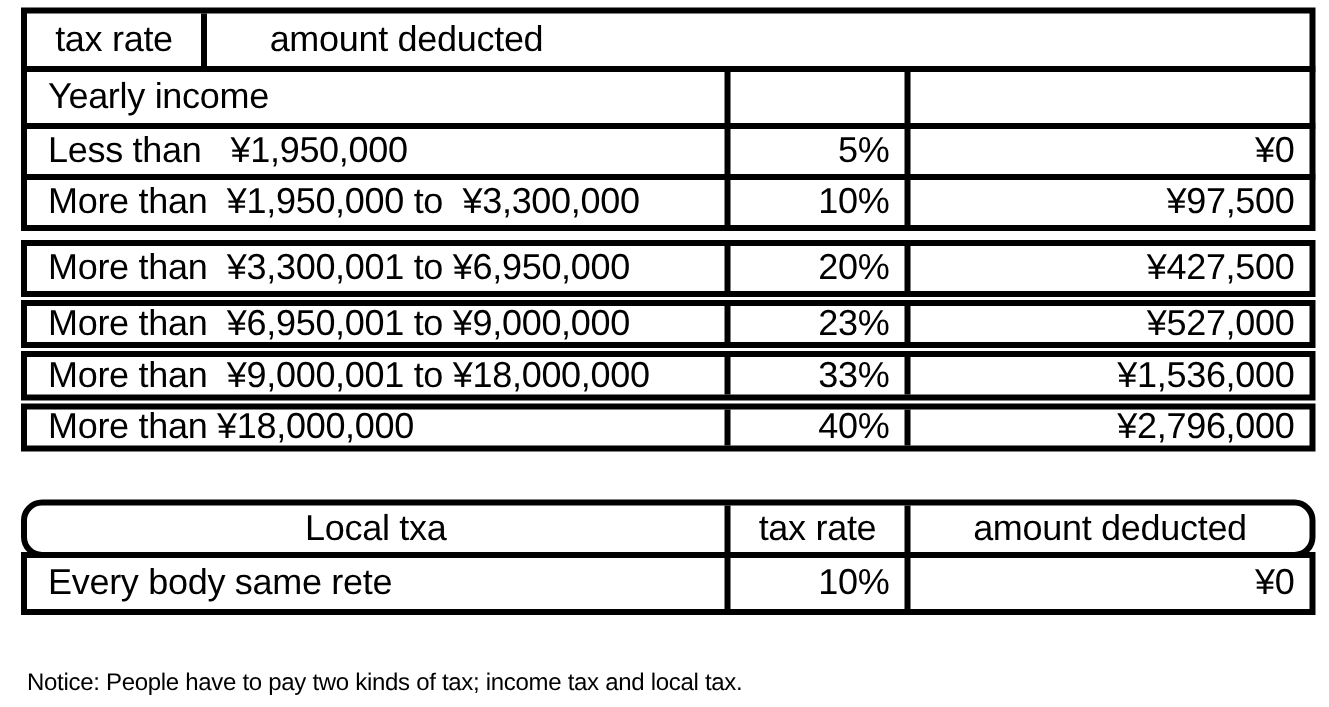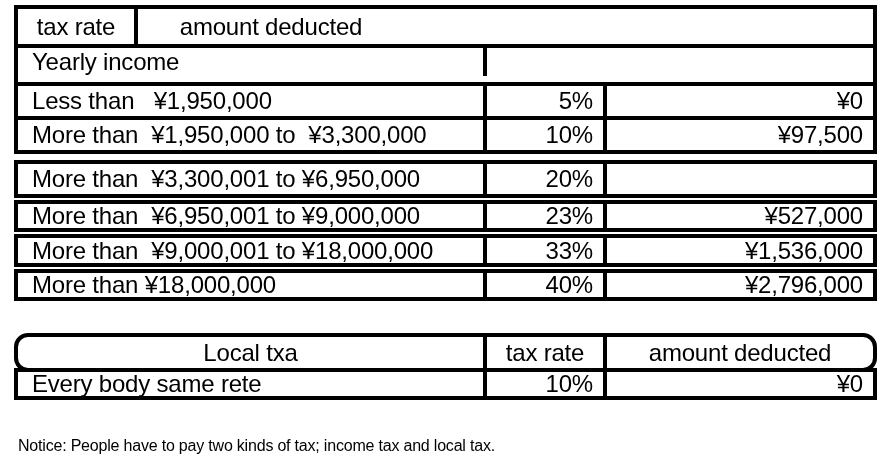--- a/index.html
+++ b/index.html
@@ -43,31 +43,31 @@
     padding: 0 10px 0 14px;
   }
   .c1 { width: 469px; border-right: 4px solid #000000; }
   .c2 { width: 120px; border-right: 4px solid #000000; }
   .c3 { width: 266px; }
   .center { justify-content: center; padding: 0 4px; }
   .num { justify-content: flex-end; padding: 0 10px 0 4px; }
 
   
   .hrow   { height: 43px; }
-  .r0     { height: 42px; margin-top: -4px; flex-direction: column; }
+  .r0     { height: 42px; margin-top: -4px; }
   .r1     { height: 38px; margin-top: -4px; }
   .r2     { height: 38px; margin-top: -4px; }
   .r3     { height: 38px; margin-top: 6px; }
   .r4     { height: 32px; margin-top: 2px; }
   .r5     { height: 33px; margin-top: 2px; }
   .r6     { height: 32px; margin-top: 2px; }
 
   
   .lhrow  { height: 39px; border-radius: 14px; }
-  .lr0    { height: 32px; margin-top: -4px; }
+  .lr0    { height: 42px; margin-top: -4px; }
 
   .notice {
     margin: 32px 0 0 4px;
     font-size: 16px;
     letter-spacing: -0.2px;
     line-height: 28px;
     white-space: pre;
   }
 </style>
 </head>
@@ -95,20 +95,21 @@
 
     <div class="row r2">
       <div class="cell c1">More than  ¥1,950,000 to  ¥3,300,000</div>
       <div class="cell c2 num">10%</div>
       <div class="cell c3 num">¥97,500</div>
     </div>
 
     <div class="row r3">
       <div class="cell c1">More than  ¥3,300,001 to ¥6,950,000</div>
       <div class="cell c2 num">20%</div>
+      <div class="cell c3 num">¥427,500</div>
     </div>
 
     <div class="row r4">
       <div class="cell c1">More than  ¥6,950,001 to ¥9,000,000</div>
       <div class="cell c2 num">23%</div>
       <div class="cell c3 num">¥527,000</div>
     </div>
 
     <div class="row r5">
       <div class="cell c1">More than  ¥9,000,001 to ¥18,000,000</div>

